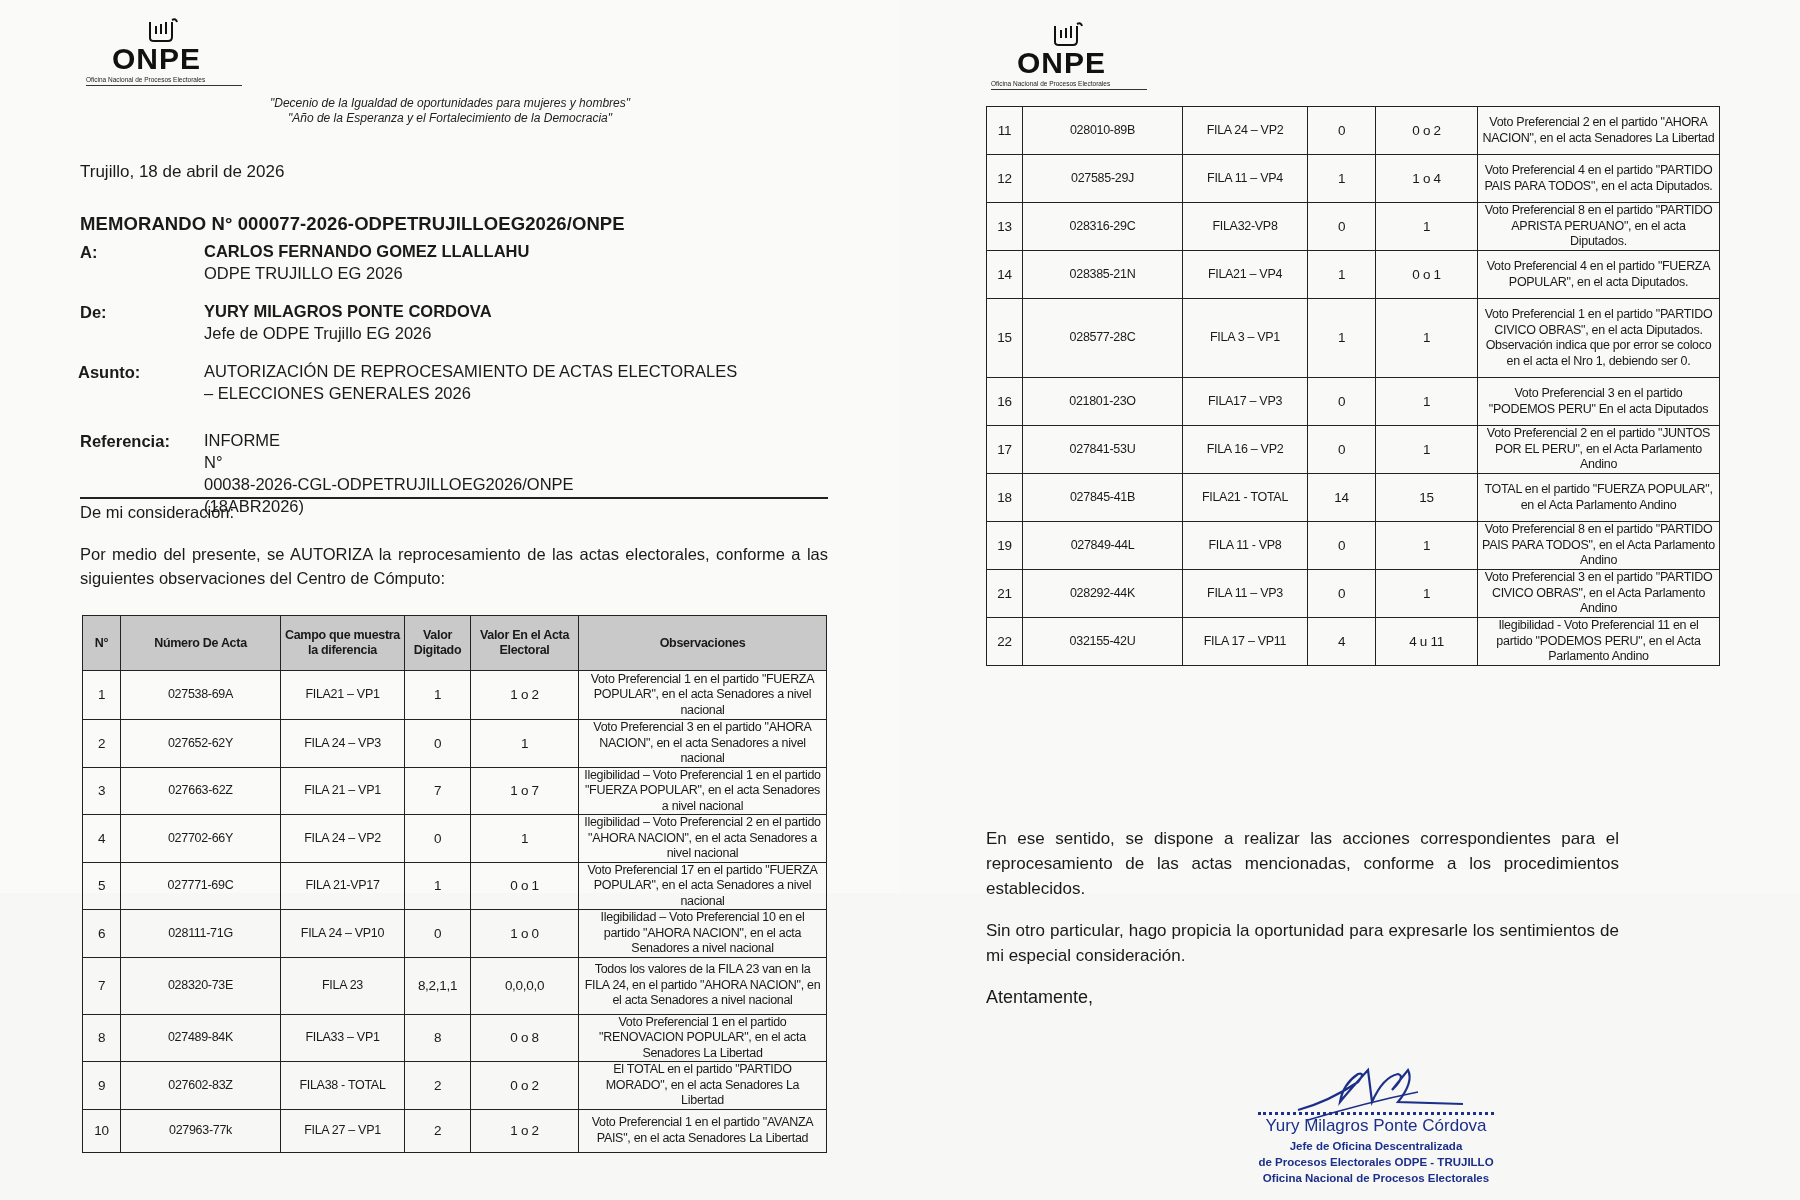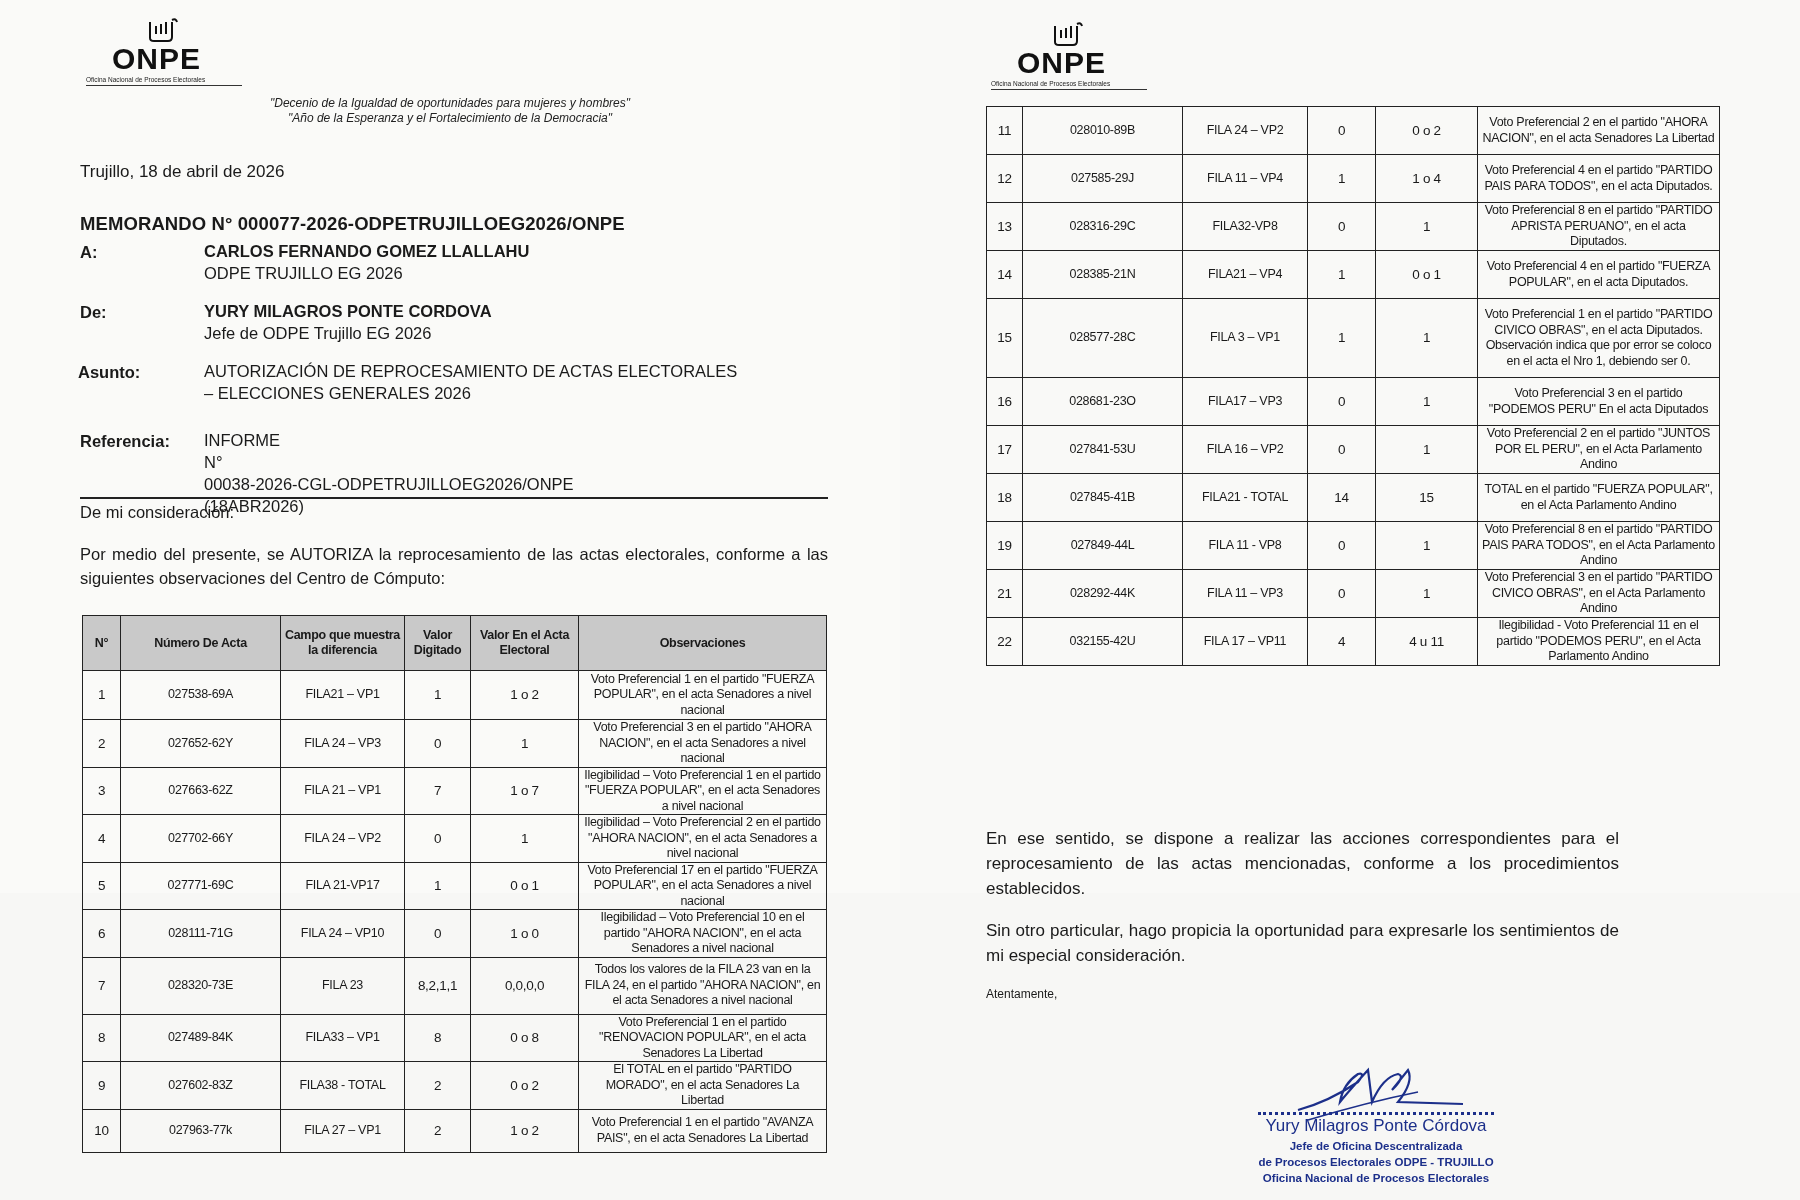--- a/index.html
+++ b/index.html
@@ -276,21 +276,21 @@
         <tr style="height: 79px;">
           <td class="num">15</td>
           <td>028577-28C</td>
           <td>FILA 3 – VP1</td>
           <td class="num">1</td>
           <td class="num">1</td>
           <td class="obs">Voto Preferencial 1 en el partido "PARTIDO CIVICO OBRAS", en el acta Diputados. Observación indica que por error se coloco en el acta el Nro 1, debiendo ser 0.</td>
         </tr>
         <tr style="height: 48px;">
           <td class="num">16</td>
-          <td>028681-23O</td>
+          <td>021801-23O</td>
           <td>FILA17 – VP3</td>
           <td class="num">0</td>
           <td class="num">1</td>
           <td class="obs">Voto Preferencial 3 en el partido "PODEMOS PERU" En el acta Diputados</td>
         </tr>
         <tr style="height: 48px;">
           <td class="num">17</td>
           <td>027841-53U</td>
           <td>FILA 16 – VP2</td>
           <td class="num">0</td>
@@ -327,21 +327,21 @@
           <td>FILA 17 – VP11</td>
           <td class="num">4</td>
           <td class="num">4 u 11</td>
           <td class="obs">Ilegibilidad - Voto Preferencial 11 en el partido "PODEMOS PERU", en el Acta Parlamento Andino</td>
         </tr>
       </tbody>
   </table>
 
   <div class="para para-r" style="left:86px; top:826px; width:633px;">En ese sentido, se dispone a realizar las acciones correspondientes para el reprocesamiento de las actas mencionadas, conforme a los procedimientos establecidos.</div>
   <div class="para para-r" style="left:86px; top:918px; width:633px;">Sin otro particular, hago propicia la oportunidad para expresarle los sentimientos de mi especial consideración.</div>
-  <div class="abs" style="left:86px; top:987px; font-size:12px;">Atentamente,</div>
+  <div class="abs" style="left:86px; top:987px; font-size:18px;">Atentamente,</div>
 </div>
 
 <div class="sig">
   <svg class="scribble" viewBox="0 0 180 60">
     <path d="M10 48 Q40 40 70 20 Q78 10 70 12 Q55 22 52 40 Q60 30 80 8 L84 40 Q95 15 110 12 Q118 14 104 28 L120 8 Q126 20 110 40 L175 42" fill="none" stroke="#1c2f8a" stroke-width="2.2"></path>
     <path d="M20 58 Q80 40 130 30" fill="none" stroke="#1c2f8a" stroke-width="1.6"></path>
   </svg>
   <div class="dots"></div>
   <div class="name">Yury Milagros Ponte Córdova</div>
   <div class="l1">Jefe de Oficina Descentralizada</div>

